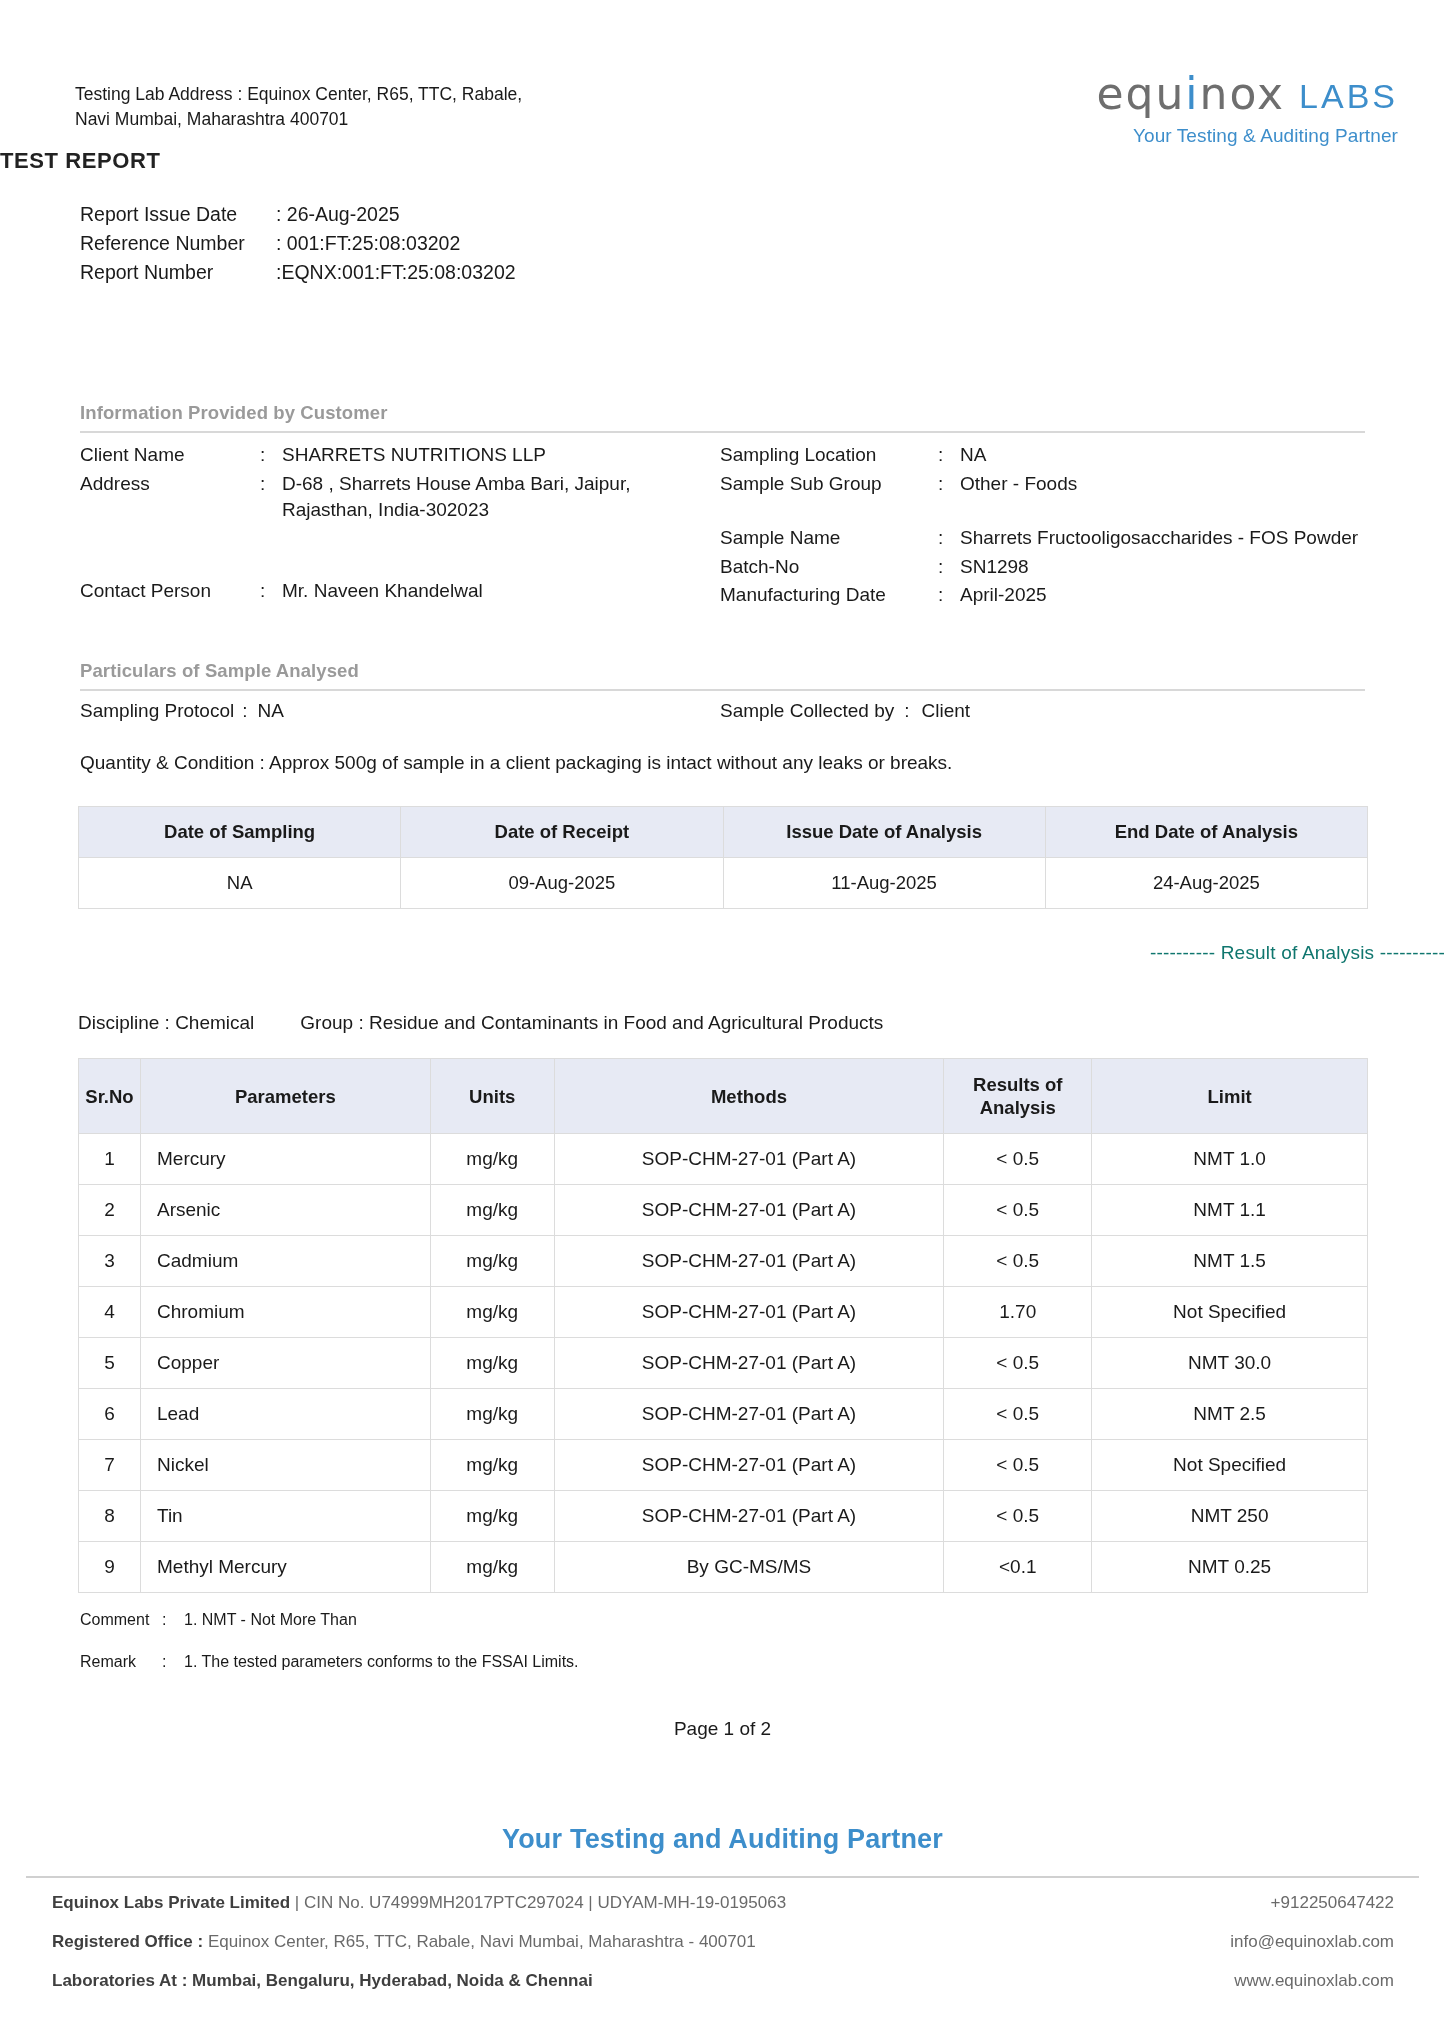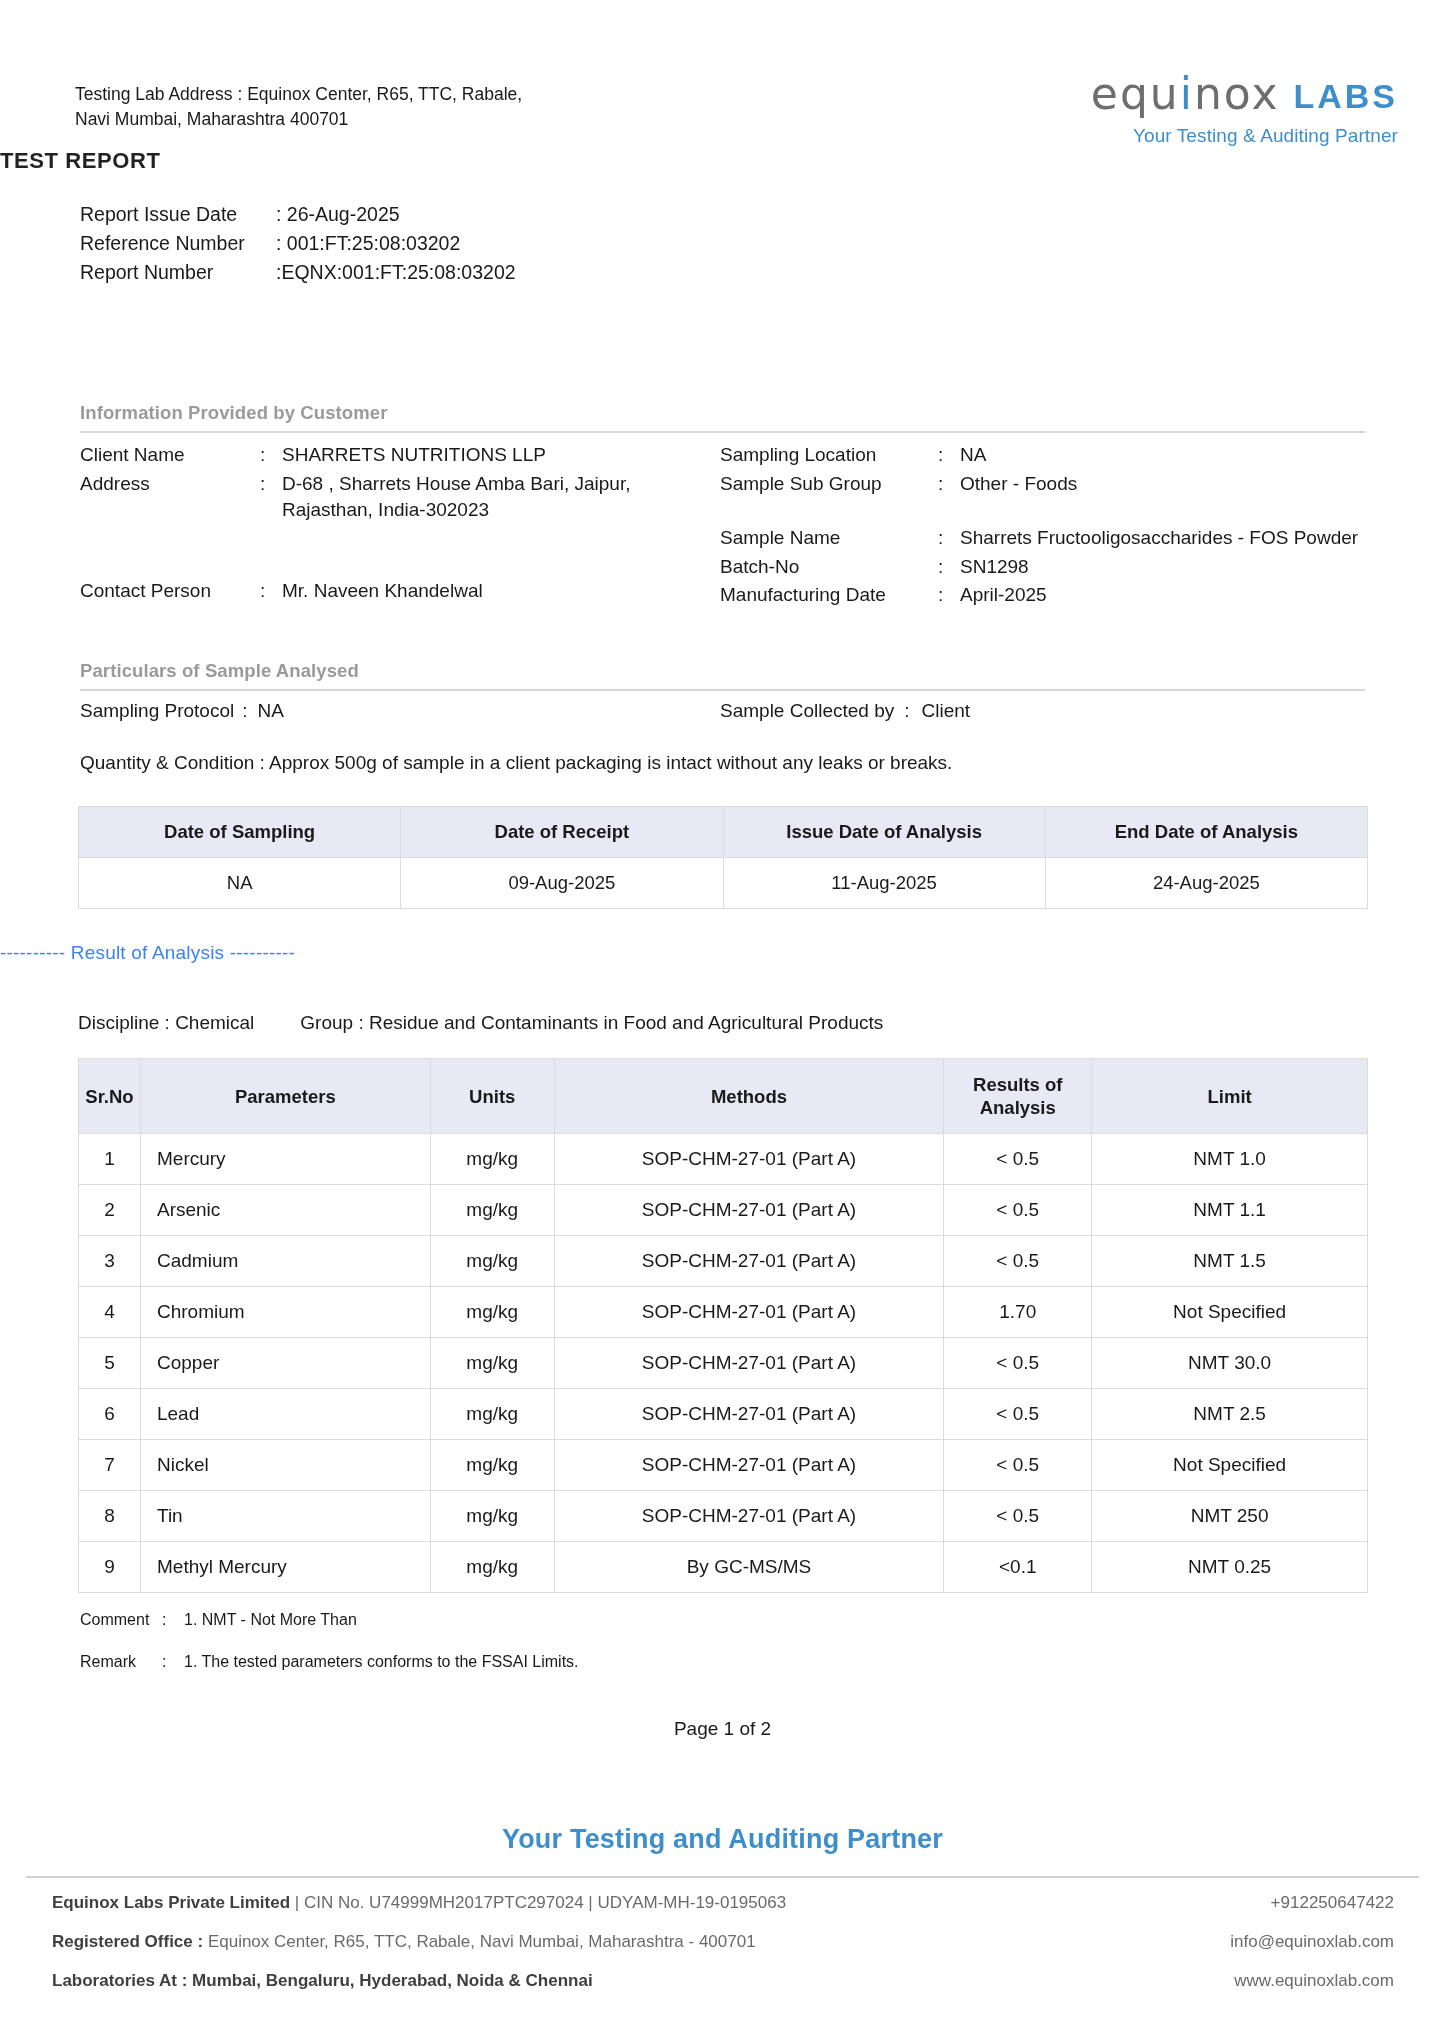--- a/index.html
+++ b/index.html
@@ -61,21 +61,21 @@
     line-height: 1;
     position: relative;
     display: inline-block;
   }
   .logo-equinox .dot-i {
     color: #3d8ecb;
   }
   .logo-labs {
     font-family: "Liberation Sans", sans-serif;
     font-size: 34px;
-    font-weight: 700;
+    font-weight: 400;
     letter-spacing: 3px;
     color: #3d8ecb;
     line-height: 1;
     padding-bottom: 3px;
     text-align: right;
   }
   .logo-tagline {
     margin-top: 9px;
     font-size: 19px;
     color: #3d8ecb;
@@ -195,24 +195,24 @@
     width: 1290px;
   }
   .dates-table-wrap th { width: 25%; }
 
   
   .roa-divider {
     position: absolute;
     top: 942px;
     left: 0;
     width: 1445px;
-    text-align: left;
+    text-align: right;
     font-size: 19px;
     letter-spacing: 0.2px;
-    color: #3b82f6;
+    color: #0f766e;
   }
   .discipline-line {
     position: absolute;
     top: 1012px;
     left: 78px;
     font-size: 19px;
     display: flex;
     gap: 46px;
   }
 

